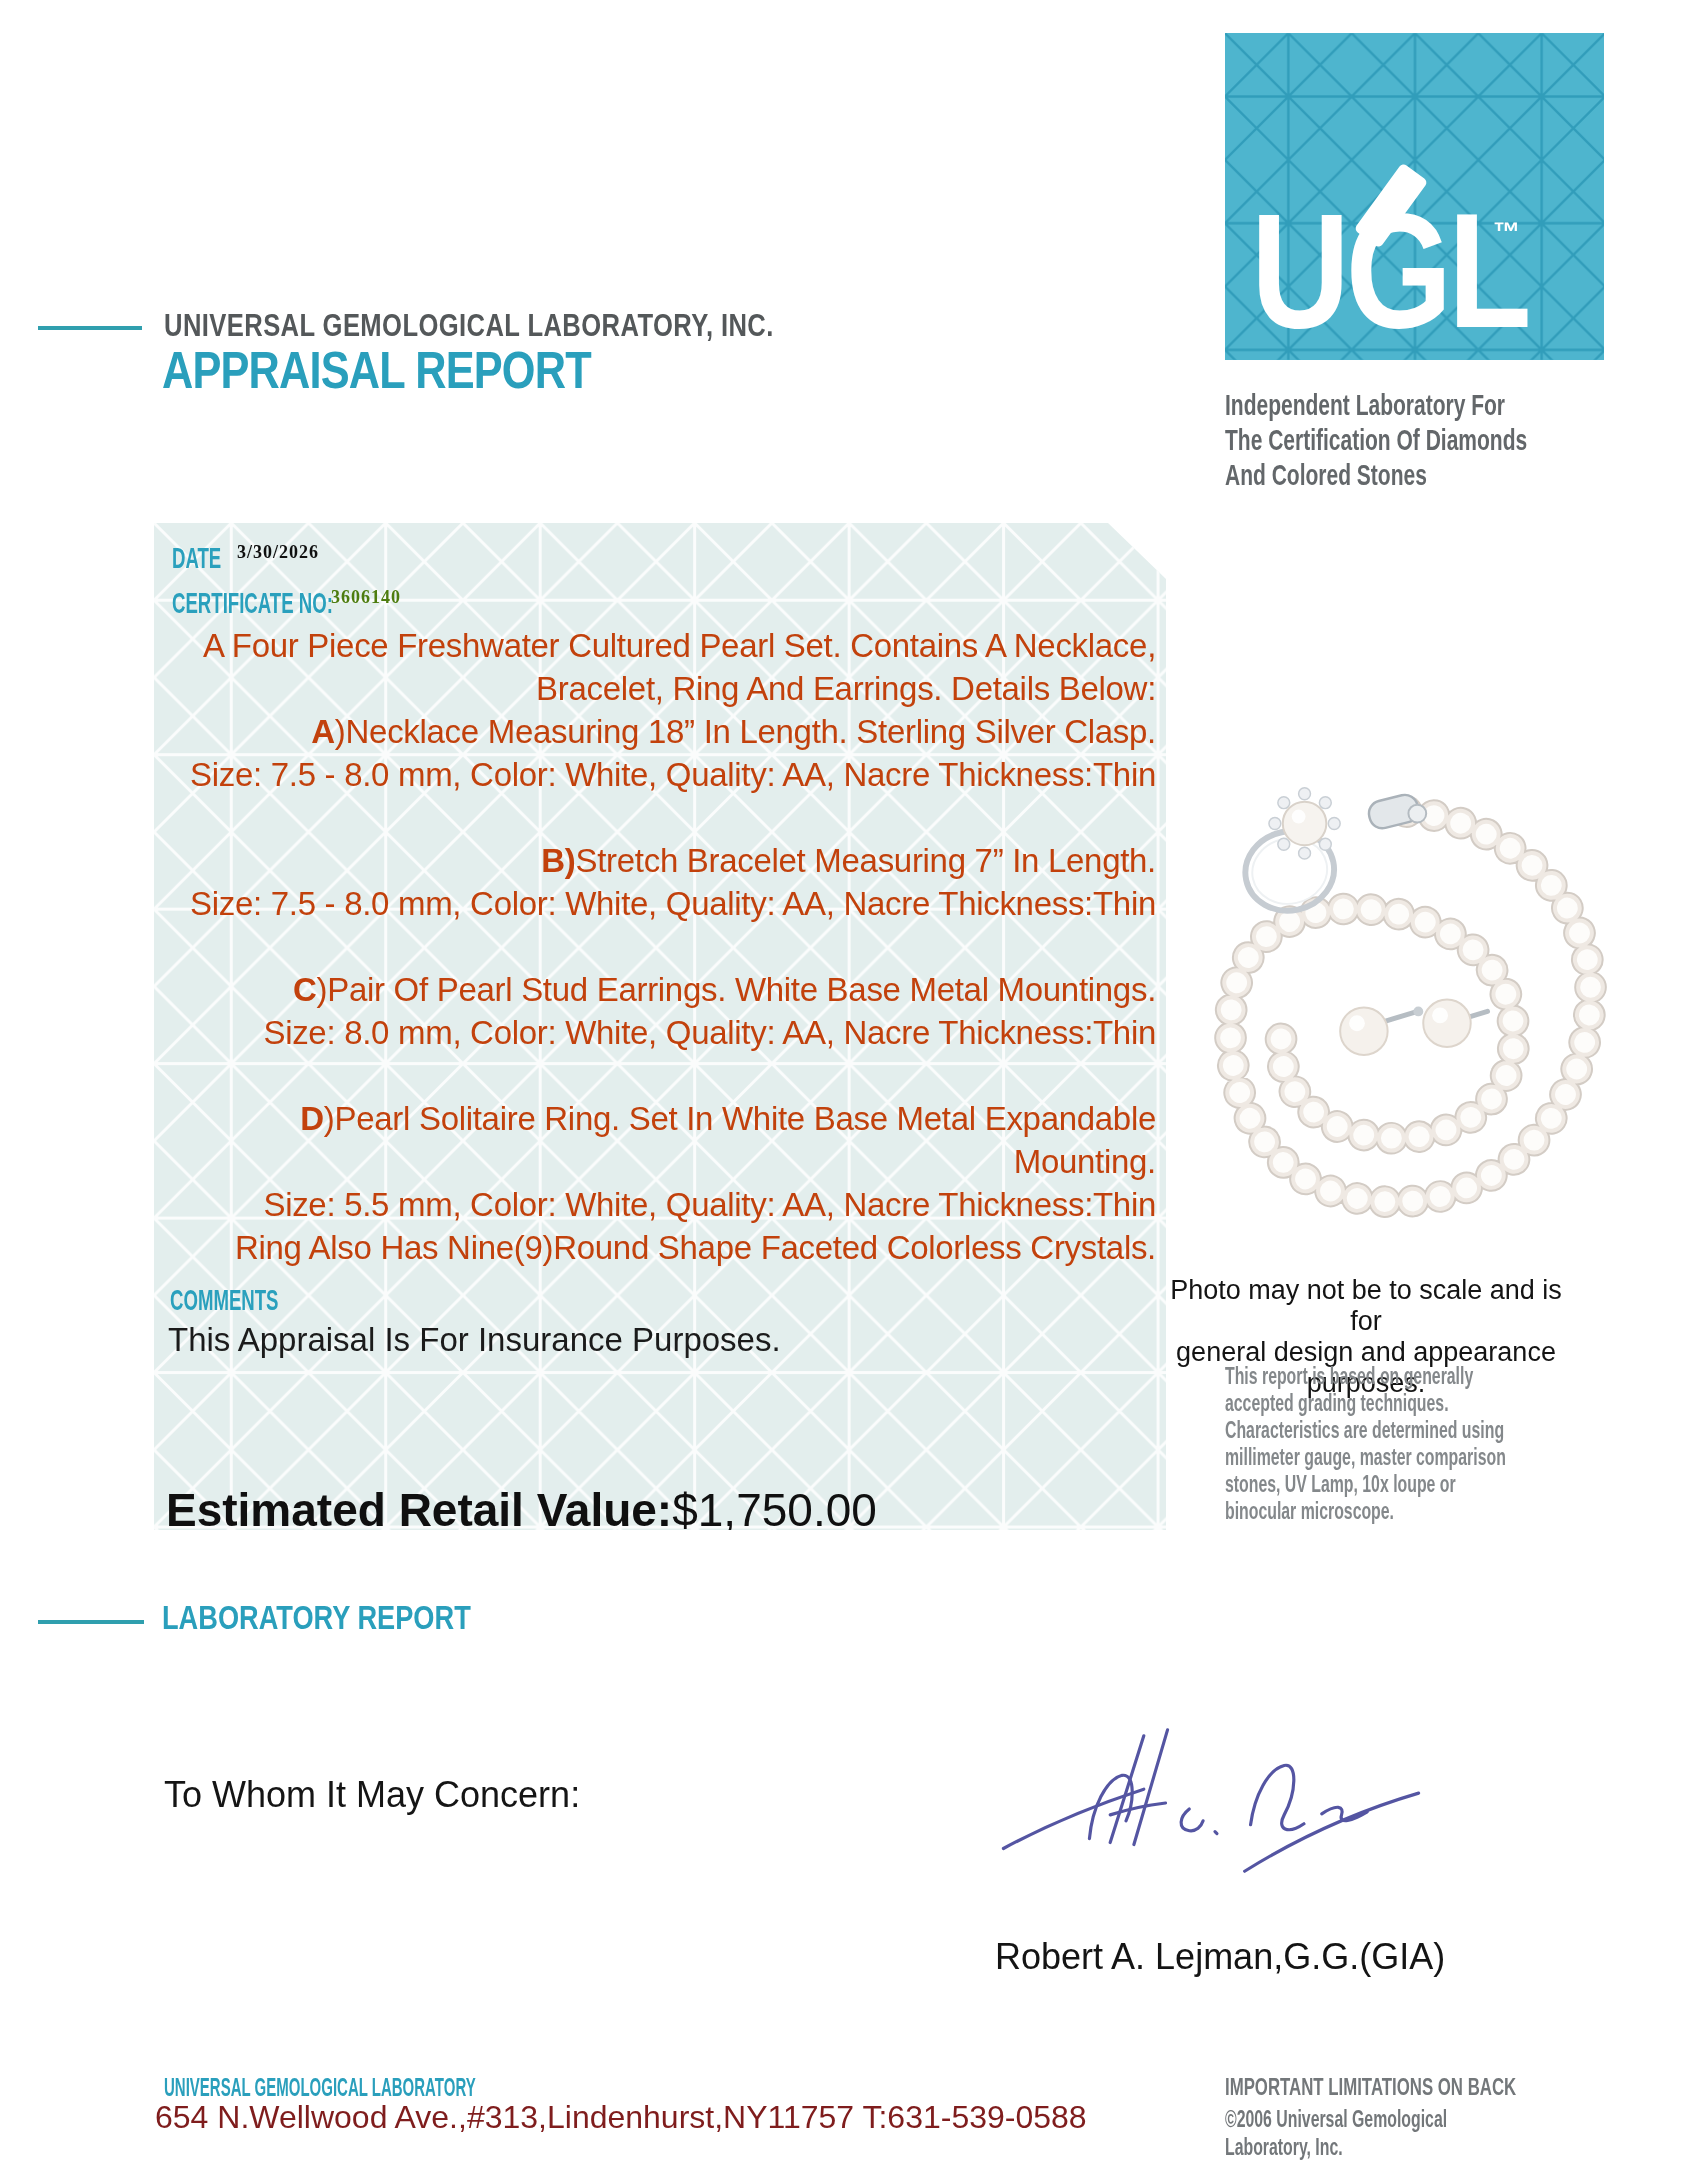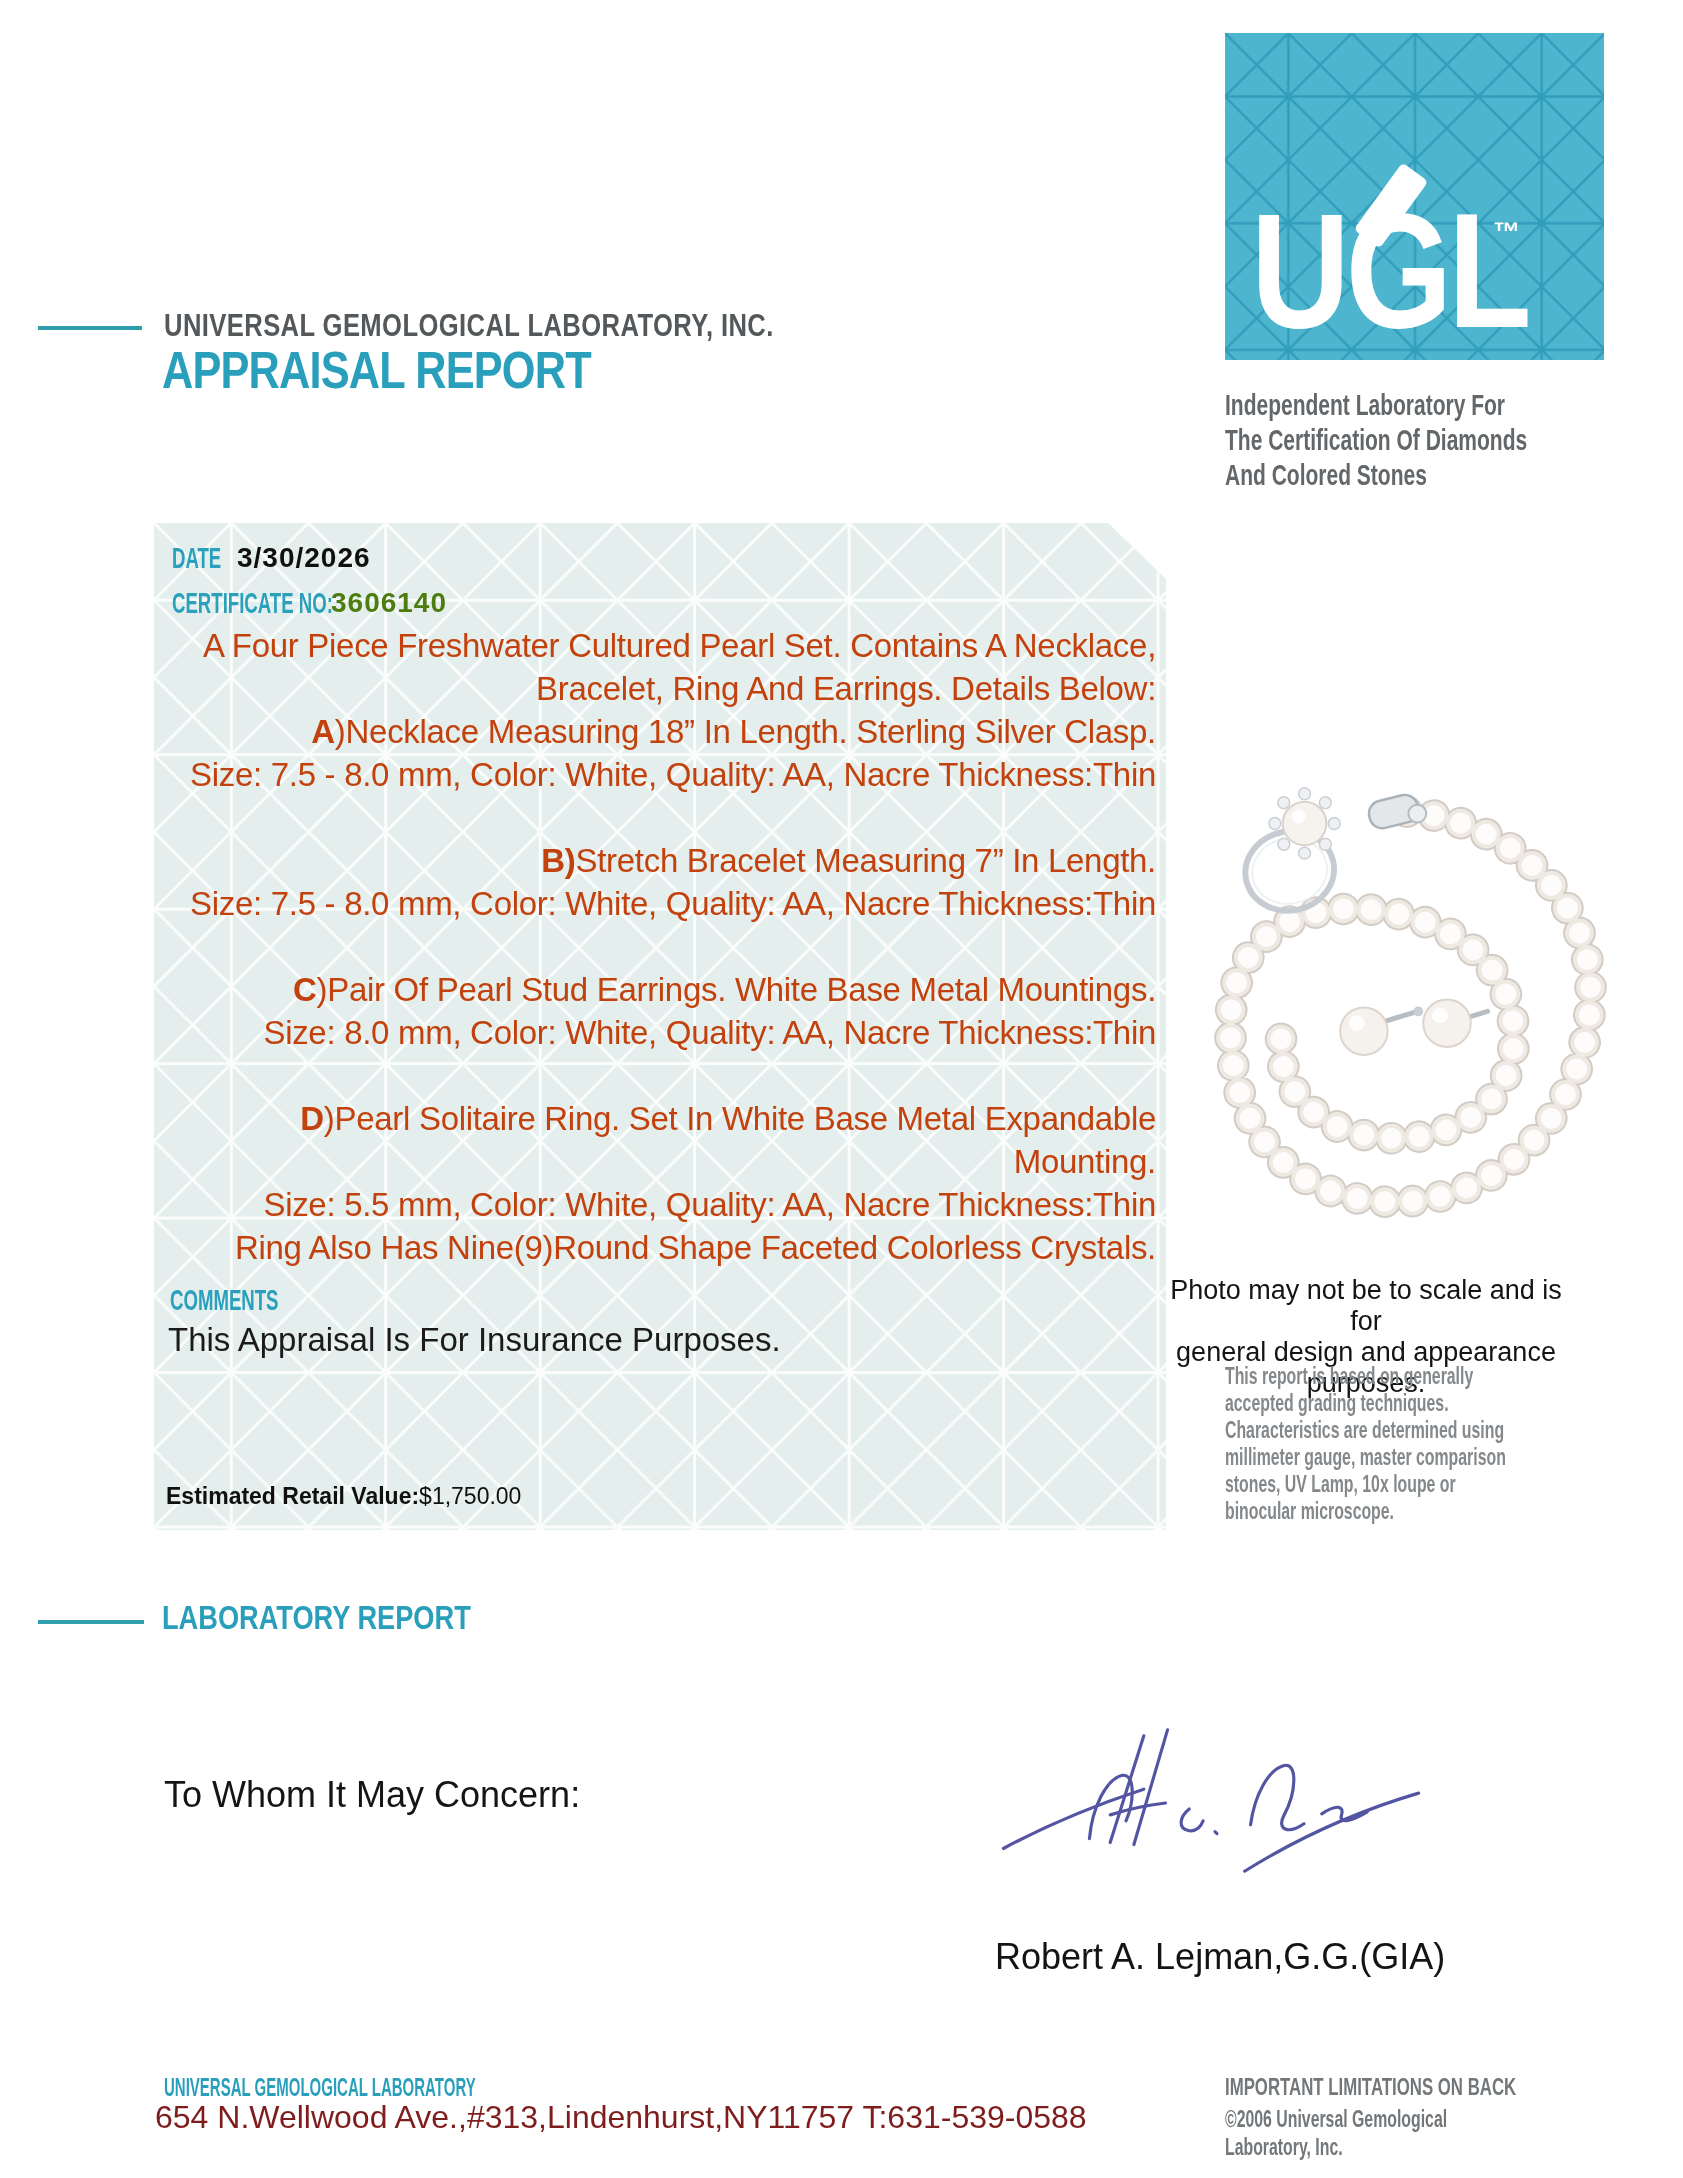--- a/index.html
+++ b/index.html
@@ -19,31 +19,31 @@
   .g-handle{position:absolute;left:150px;top:131px;width:32px;height:83px;background:#ffffff;
             border-radius:5px;transform:rotate(36deg);z-index:3;}
   .logo-tm{position:absolute;left:268px;top:184px;font-size:27px;font-weight:700;color:#ffffff;z-index:2;}
   .tagline{left:1225px;top:387px;font-size:30px;color:#63676a;line-height:35px;transform:scaleX(.70);}
   
   .panel{left:154px;top:523px;width:1012px;height:1007px;background:#e3eeed;
          clip-path:polygon(0 0,954px 0,100% 56px,100% 100%,0 100%);text-align:right;}
   .panel svg.pat{position:absolute;left:0;top:0;}
   .panel .content{position:absolute;inset:0;z-index:1;}
   .lbl{font-size:30px;color:#2aa0bd;font-weight:700;transform:scaleX(.62);transform-origin:0 0;display:inline-block;}
-  .mono{font-family:Liberation Sans, sans-serif;font-weight:700;font-size:28px;letter-spacing:1px;}
+  .mono{font-family:Liberation Serif, serif;font-weight:700;font-size:18px;letter-spacing:1px;}
   .date-label{left:18px;top:18px;}
   .date-value{left:83px;top:19px;color:#101010;}
   .cert-label{left:18px;top:63px;}
   .cert-value{left:177px;top:64px;color:#4d7c0f;}
   .desc{left:12px;top:101px;right:10px;}
   .bodyline{font-size:33px;line-height:43px;min-height:43px;letter-spacing:-0.3px;color:#c2410c;}
   .bodyline b{font-weight:700;}
   .comments-label{left:16px;top:760px;}
   .comment-text{left:14px;top:798px;font-size:33px;color:#1b1b1b;}
-  .value-row{left:12px;top:960px;font-size:23px;color:#101010;}
+  .value-row{left:12px;top:960px;font-size:46px;color:#101010;}
   .value-row .vl{font-weight:700;}
   
   .photo{left:1173px;top:754px;width:455px;height:495px;}
   .caption{left:1158px;top:1275px;width:416px;text-align:center;font-size:27px;line-height:31px;color:#141414;}
   .note{left:1225px;top:1362px;width:475px;font-size:24px;color:#84888b;line-height:27px;transform:scaleX(.66);}
   
   .lab-rule{left:38px;top:1620px;width:106px;height:4px;background:#2f9fae;}
   .lab-heading{left:162px;top:1598px;font-size:34px;color:#2a9fbc;transform:scaleX(.80);}
   .salutation{left:164px;top:1774px;font-size:36px;color:#151515;}
   .signature{left:995px;top:1718px;}

